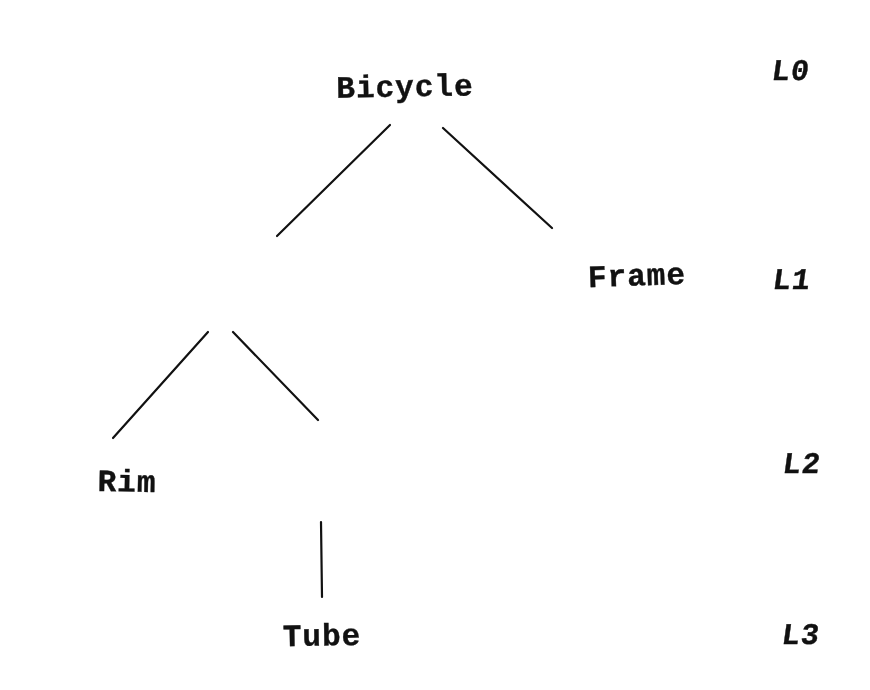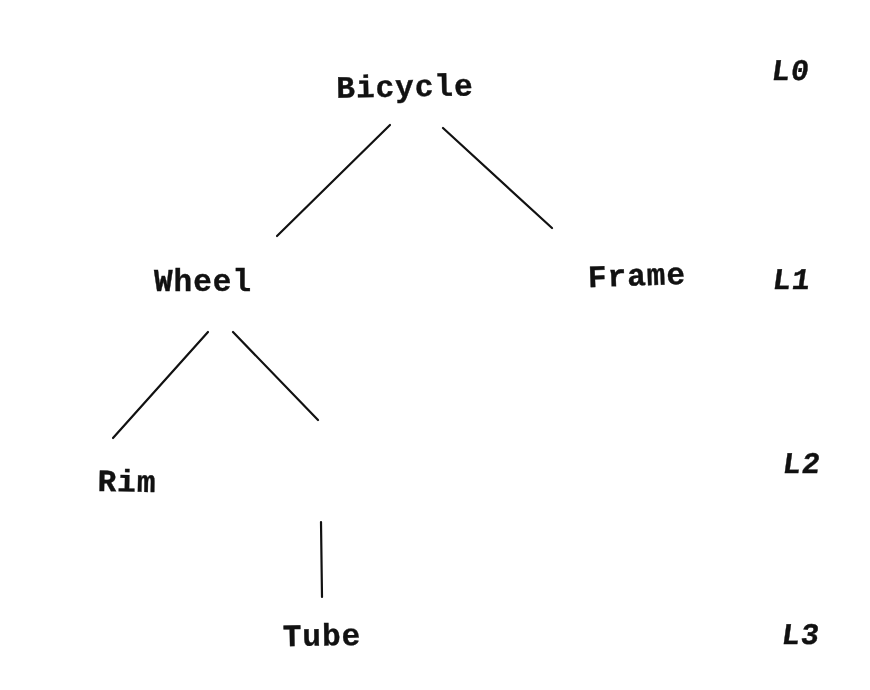--- a/index.html
+++ b/index.html
@@ -61,21 +61,20 @@
 
   <svg id="edge-layer" viewBox="0 0 870 690" xmlns="http://www.w3.org/2000/svg">
     <line x1="390" y1="125" x2="277" y2="236" stroke="#111111"></line>
     <line x1="443" y1="128" x2="552" y2="228" stroke="#111111"></line>
     <line x1="208" y1="332" x2="113" y2="438" stroke="#111111"></line>
     <line x1="233" y1="332" x2="318" y2="420" stroke="#111111"></line>
     <line x1="321" y1="522" x2="322" y2="597" stroke="#111111"></line>
   </svg>
 
   <span class="node-label" data-node-index="0" style="left: 405px; top: 88px;">Bicycle</span>
-  <span class="node-label" data-node-index="1" style="left: 203px; top: 282px;">Wheel</span>
   <span class="node-label" data-node-index="2" style="left: 637px; top: 277px;">Frame</span>
   <span class="node-label" data-node-index="3" style="left: 127px; top: 483px;">Rim</span>
   <span class="node-label" data-node-index="5" style="left: 322px; top: 637px;">Tube</span>
 
   <span class="level-label" style="left: 791px; top: 72px;">L0</span>
   <span class="level-label" style="left: 792px; top: 281px;">L1</span>
   <span class="level-label" style="left: 802px; top: 465px;">L2</span>
   <span class="level-label" style="left: 801px; top: 636px;">L3</span>
 
 </div>

